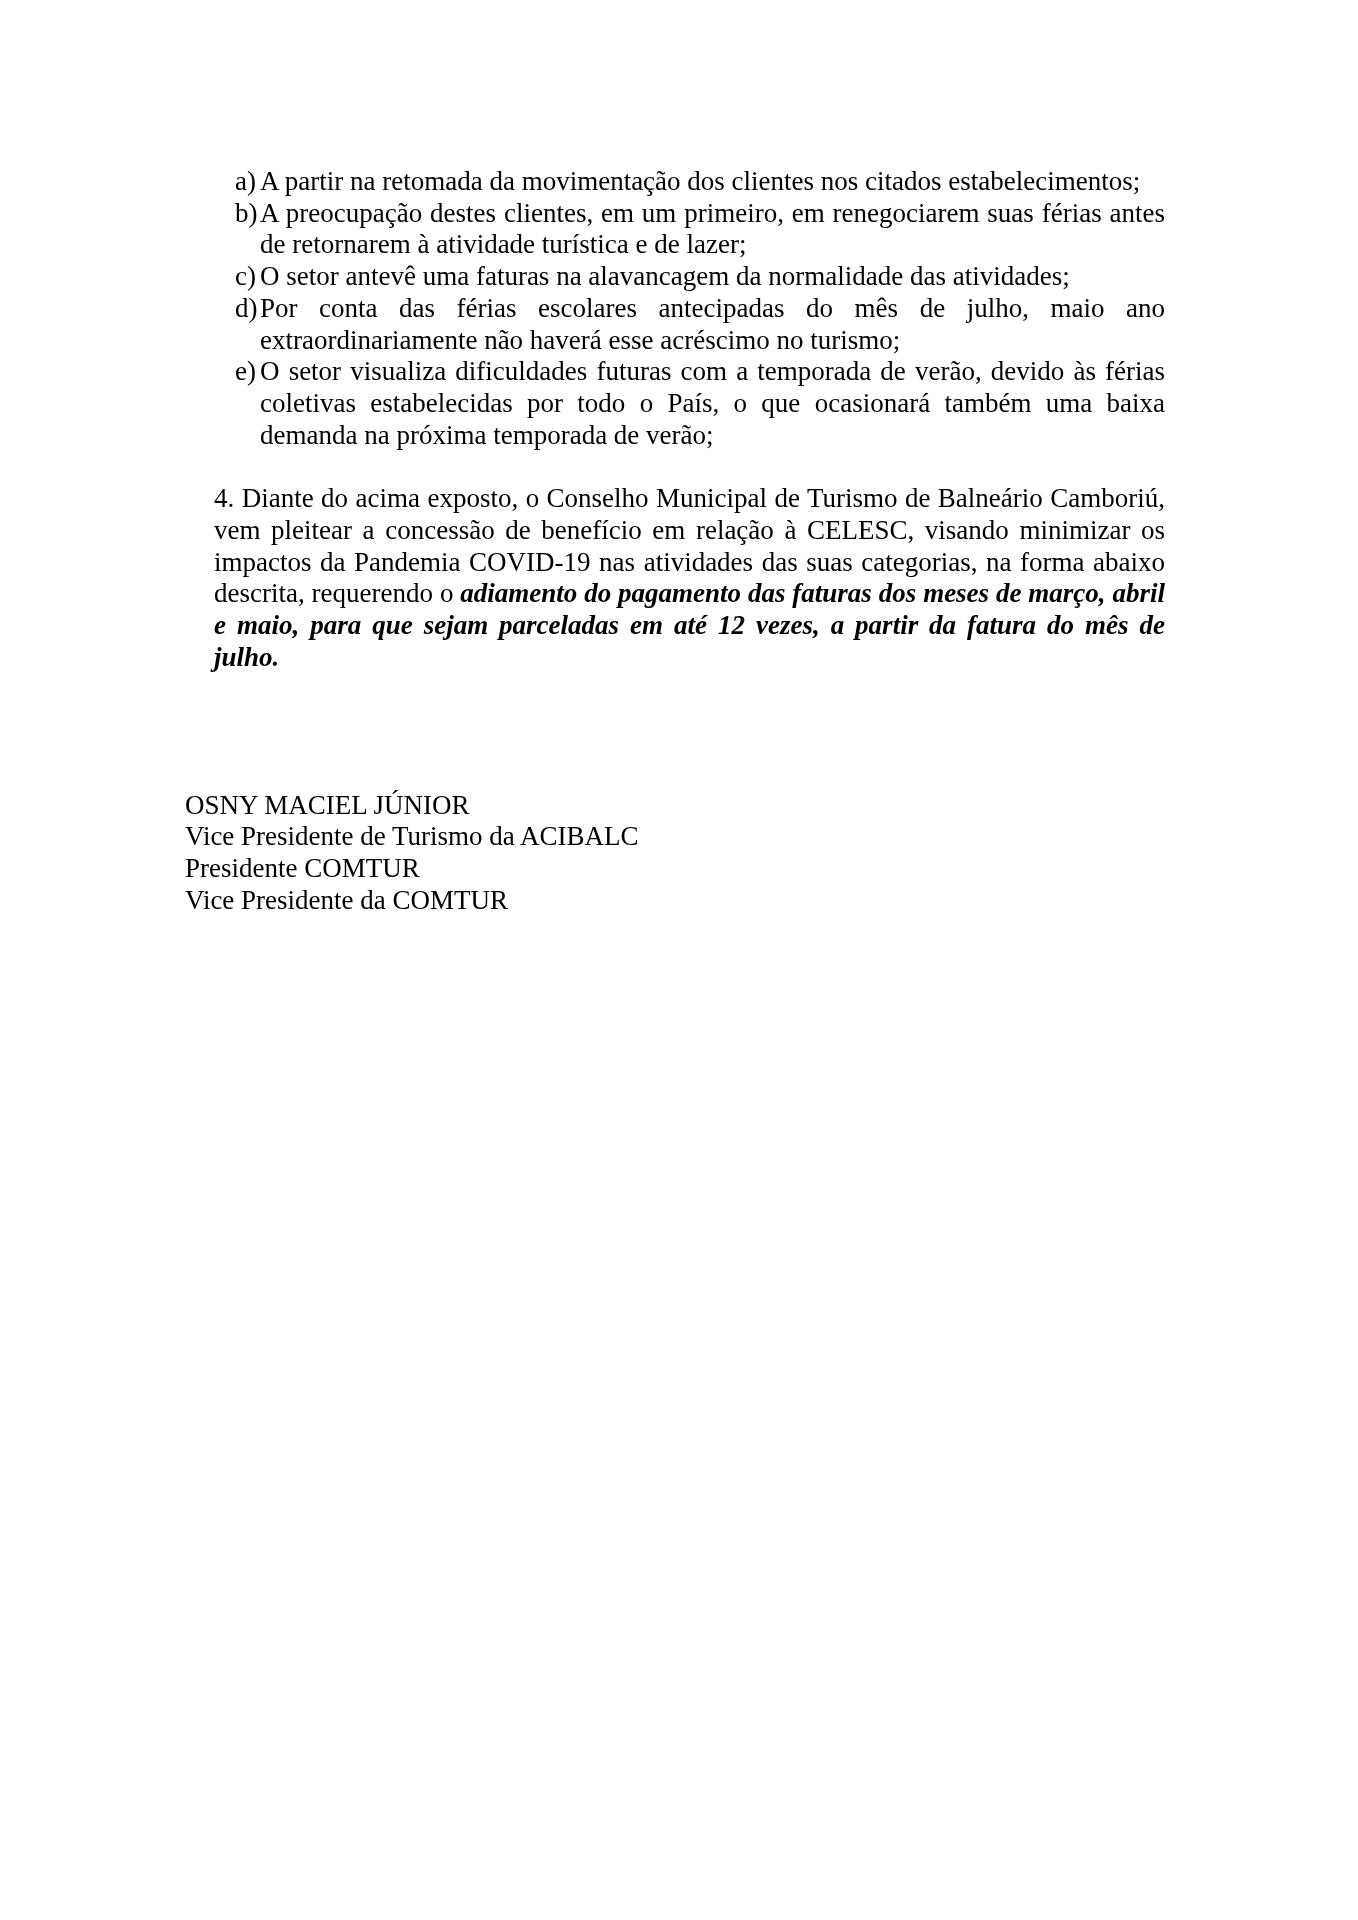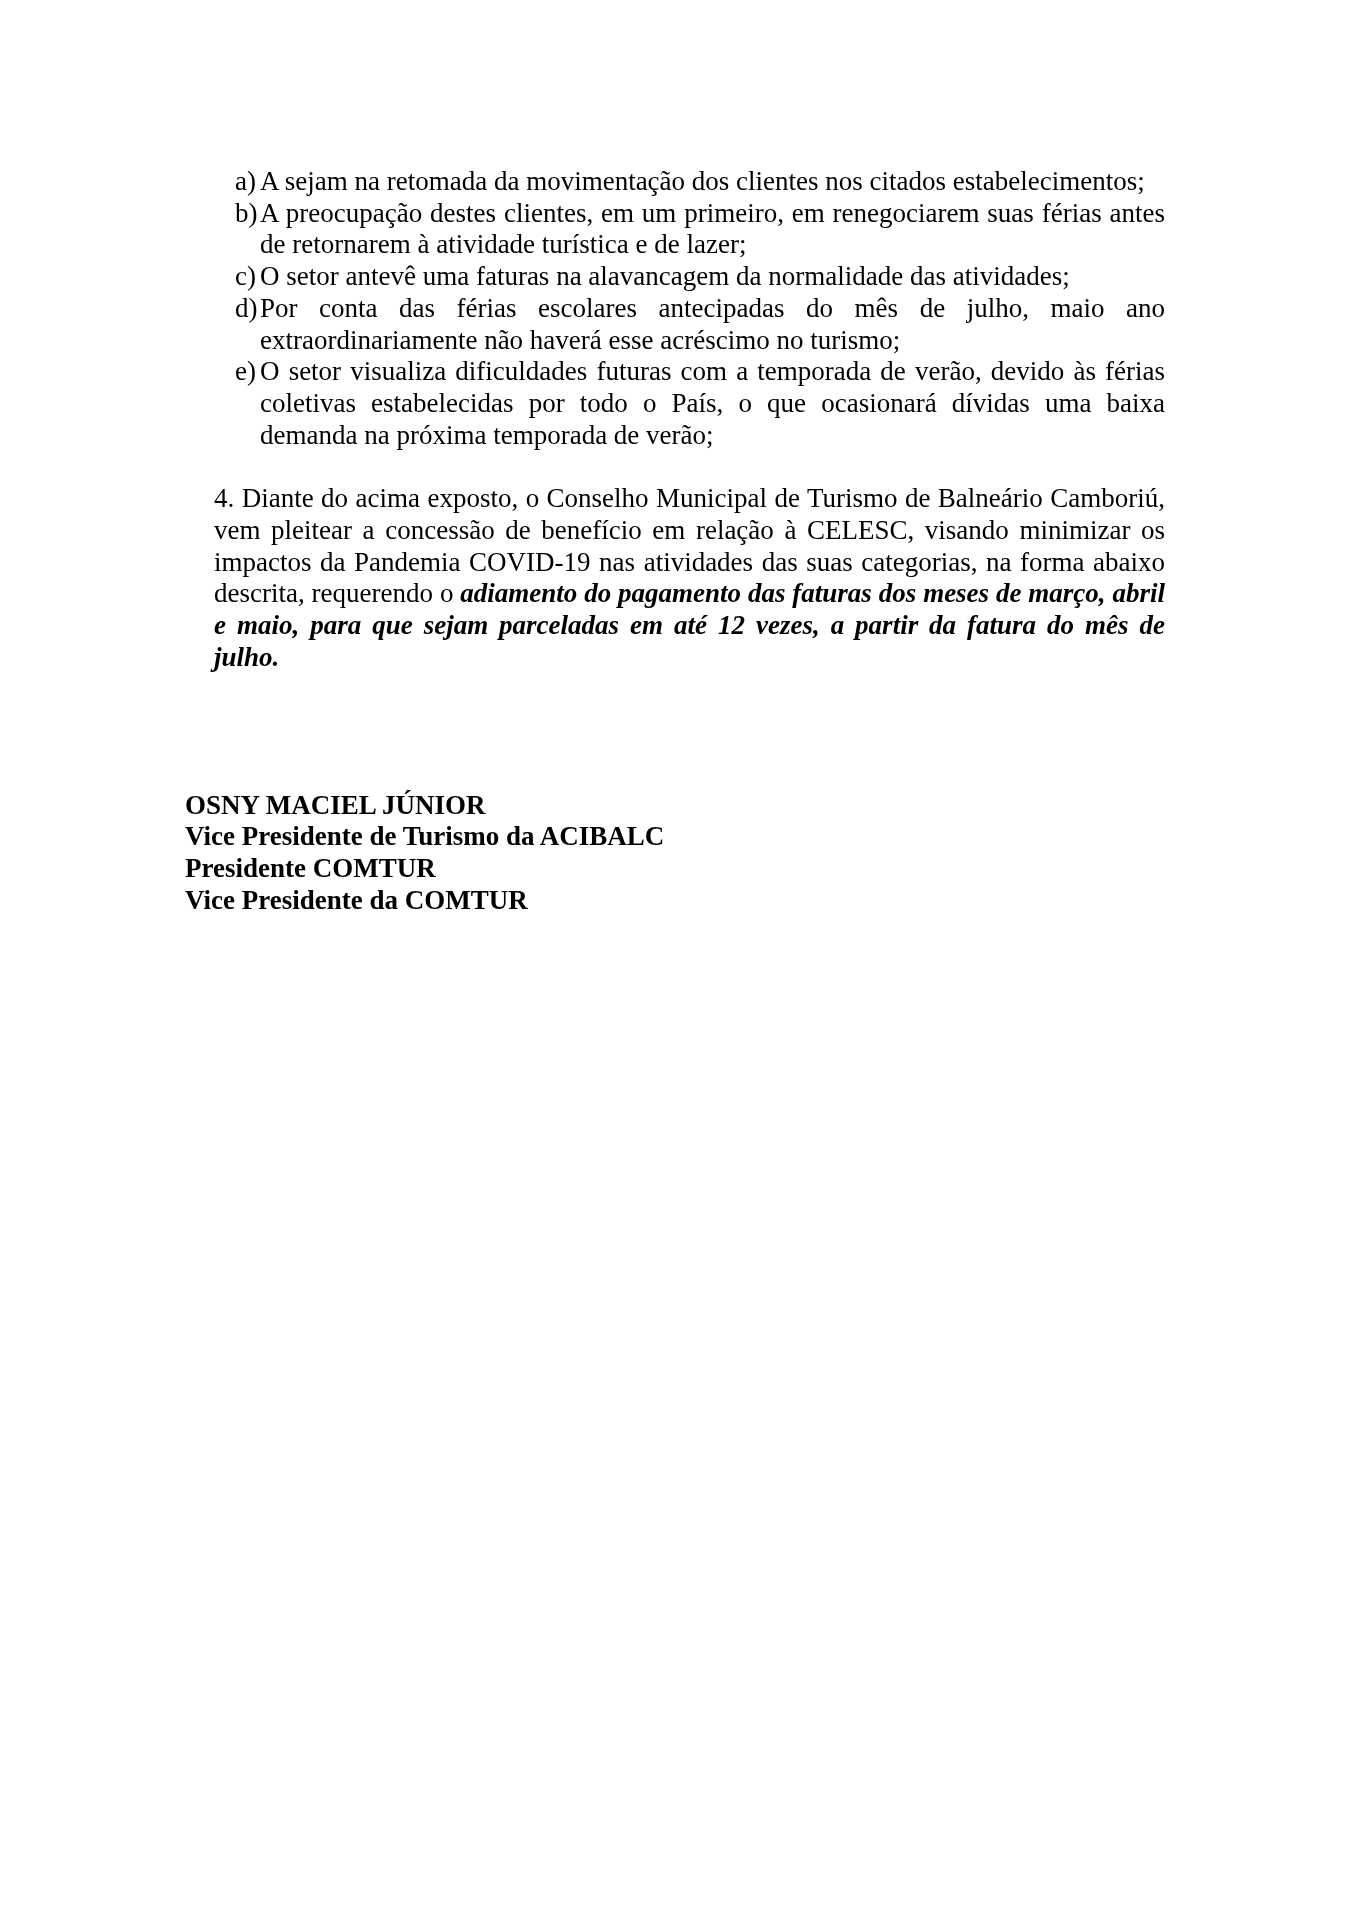--- a/index.html
+++ b/index.html
@@ -45,48 +45,47 @@
   }
   .request-para .emphasis {
     font-weight: bold;
     font-style: italic;
   }
   .closing {
     margin-top: 32px;
   }
   .signature-block {
     margin-top: 116px;
-    font-weight: bold;
   }
 </style>
 </head>
 <body>
 
 <div class="page">
 
   <ol class="item-list">
     <li class="list-item">
       <span class="item-label">a)</span>
-      <span class="item-text">A sejam na retomada da movimentação dos clientes nos citados estabelecimentos;</span>
+      <span class="item-text">A partir na retomada da movimentação dos clientes nos citados estabelecimentos;</span>
     </li>
     <li class="list-item">
       <span class="item-label">b)</span>
       <span class="item-text">A preocupação destes clientes, em um primeiro, em renegociarem suas férias antes de retornarem à atividade turística e de lazer;</span>
     </li>
     <li class="list-item">
       <span class="item-label">c)</span>
       <span class="item-text">O setor antevê uma faturas na alavancagem da normalidade das atividades;</span>
     </li>
     <li class="list-item">
       <span class="item-label">d)</span>
       <span class="item-text">Por conta das férias escolares antecipadas do mês de julho, maio ano extraordinariamente não haverá esse acréscimo no turismo;</span>
     </li>
     <li class="list-item">
       <span class="item-label">e)</span>
-      <span class="item-text">O setor visualiza dificuldades futuras com a temporada de verão, devido às férias coletivas estabelecidas por todo o País, o que ocasionará dívidas uma baixa demanda na próxima temporada de verão;</span>
+      <span class="item-text">O setor visualiza dificuldades futuras com a temporada de verão, devido às férias coletivas estabelecidas por todo o País, o que ocasionará também uma baixa demanda na próxima temporada de verão;</span>
     </li>
   </ol>
 
   <p class="request-para"><span>4. Diante do acima exposto, o Conselho Municipal de Turismo de Balneário Camboriú, vem pleitear a concessão de benefício em relação à CELESC, visando minimizar os impactos da Pandemia COVID-19 nas atividades das suas categorias, na forma abaixo descrita, requerendo o </span><span class="emphasis">adiamento do pagamento das faturas dos meses de março, abril e maio, para que sejam parceladas em até 12 vezes, a partir da fatura do mês de julho.</span></p>
 
 
   <div class="signature-block">
     <div>OSNY MACIEL JÚNIOR</div>
     <div>Vice Presidente de Turismo da ACIBALC</div>
     <div>Presidente COMTUR</div>

